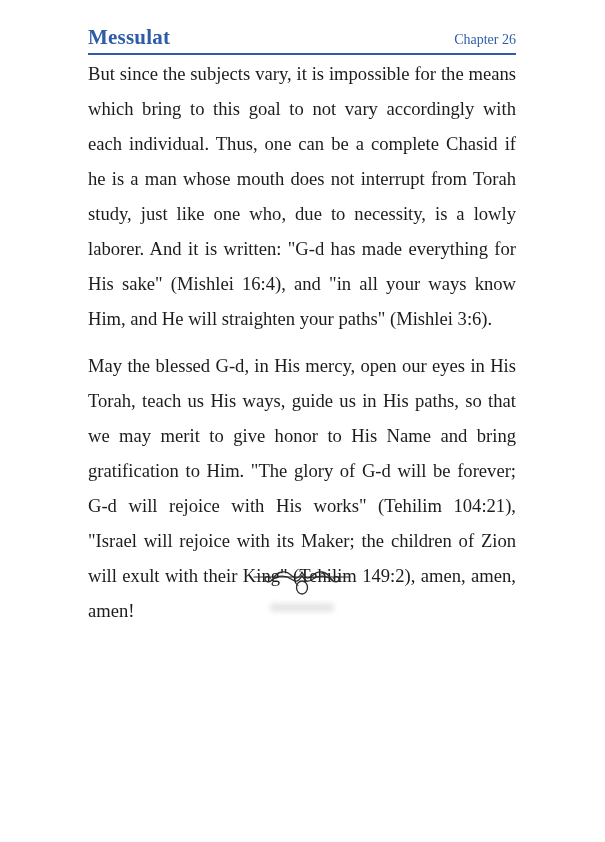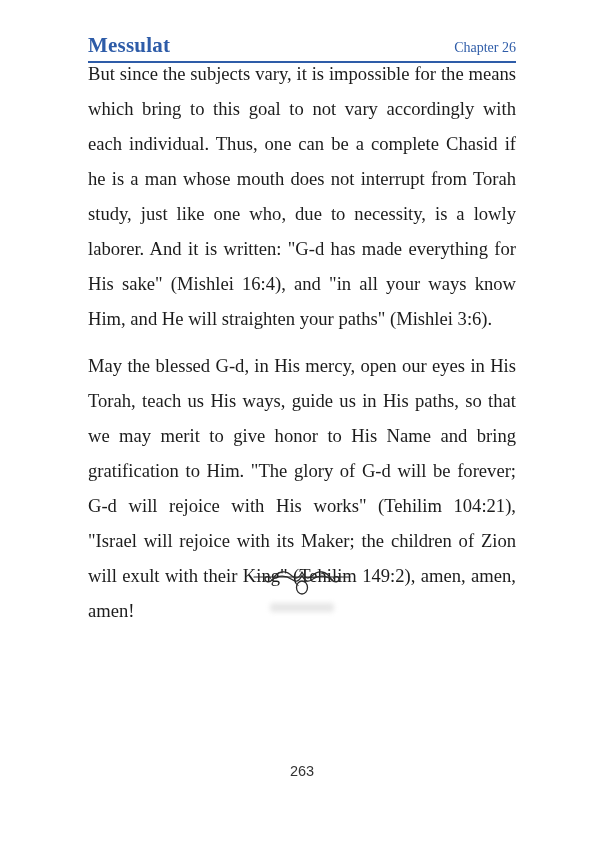--- a/index.html
+++ b/index.html
@@ -9,21 +9,21 @@
     height: 842px;
     background: #ffffff;
     font-family: "Liberation Serif", serif;
     overflow: hidden;
   }
   
   .header {
     position: absolute;
     left: 88px;
     width: 428px;
-    top: 33px;
+    top: 25px;
     display: flex;
     justify-content: space-between;
     align-items: baseline;
     border-bottom: 2.5px solid #2e5ca8;
     padding-bottom: 3px;
     color: #2e5ca8;
   }
   .header .title {
     font-size: 21px;
     font-weight: bold;
@@ -105,17 +105,14 @@
         <path d="M20,17 C26,7 34,7 40,13 C44,16.5 47,15.5 50,9 C53,15.5 56,16.5 60,13 C66,7 74,7 80,17"></path>
 
         <path d="M20,17 C27,11.5 34,12.5 40,16.5 C44,19.5 47,18.5 50,12.5 C53,18.5 56,19.5 60,16.5 C66,12.5 73,11.5 80,17"></path>
 
         <ellipse cx="50" cy="24.5" rx="5.5" ry="6.5"></ellipse>
       </svg>
     </span>
     <div class="smudge"></div>
   </div>
 
-  <div class="footer">
-    <span class="page-number">263</span>
-  </div>
 
 </div>
 
 </body></html>

